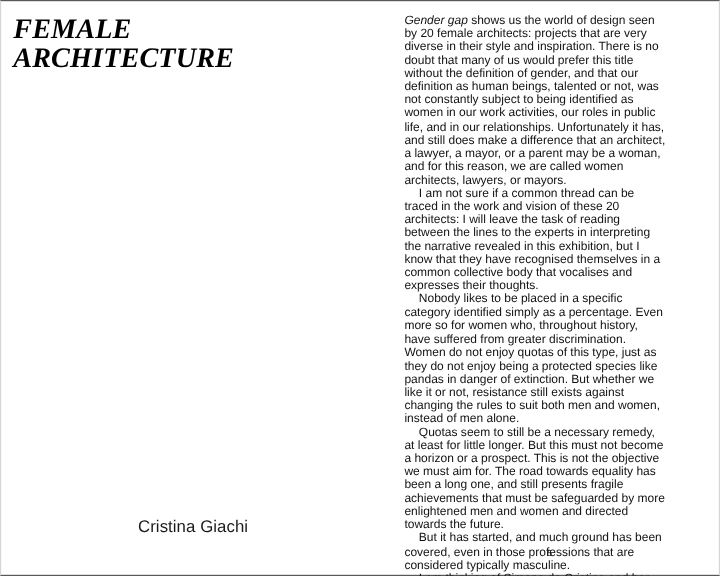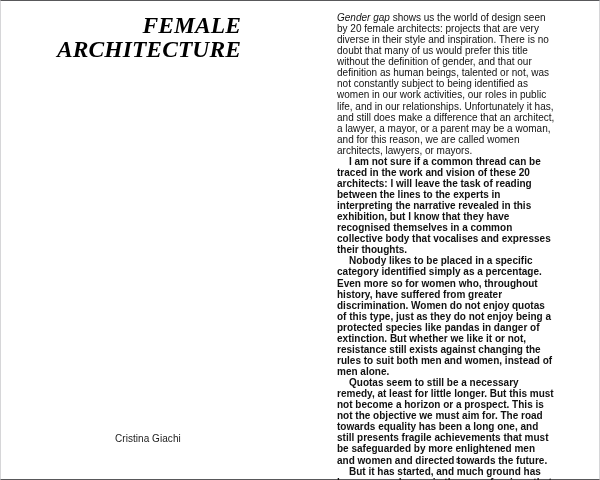--- a/index.html
+++ b/index.html
@@ -35,36 +35,35 @@
     top: 0;
     width: 318px;
     height: 480px;
   }
 
   #book-title {
     position: absolute;
     left: 10px;
     top: 12px;
     width: 230px;
-    text-align: right;
     font-family: "Liberation Serif", "DejaVu Serif", serif;
     font-weight: bold;
     font-style: italic;
     font-size: 23.5px;
     line-height: 24px;
     letter-spacing: 0.1px;
     color: #000000;
     white-space: pre-line;
   }
 
   #author-name {
     position: absolute;
     left: 114px;
     top: 432px;
-    font-size: 10px;
+    font-size: 14px;
     line-height: 11px;
     letter-spacing: 0.05px;
     color: #1a1a1a;
   }
 
   
   #right-column {
     position: absolute;
     left: 336px;
     top: 11px;
@@ -75,21 +74,20 @@
     margin: 0;
     font-size: 10px;
     line-height: 11.07px;
     letter-spacing: 0.012px;
     color: #111111;
     text-align: left;
     word-spacing: -0.05px;
   }
   .body-paragraph + .body-paragraph {
     text-indent: 12px;
-    font-weight: bold;
   }
   .body-paragraph em,
   .body-paragraph .italic {
     font-style: italic;
   }
 
   #page-number {
     position: absolute;
     left: 455px;
     top: 455px;

